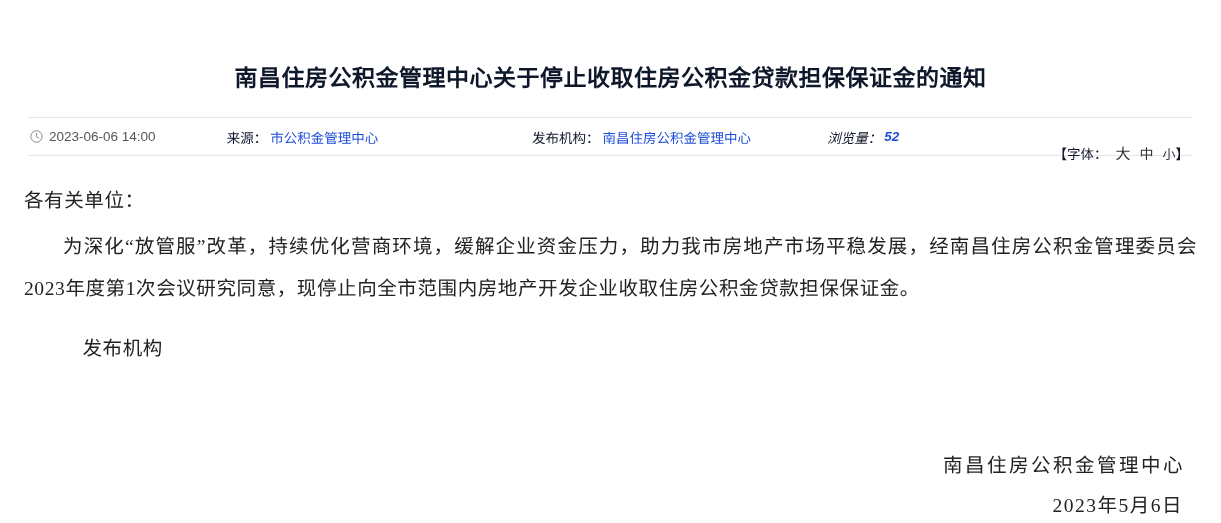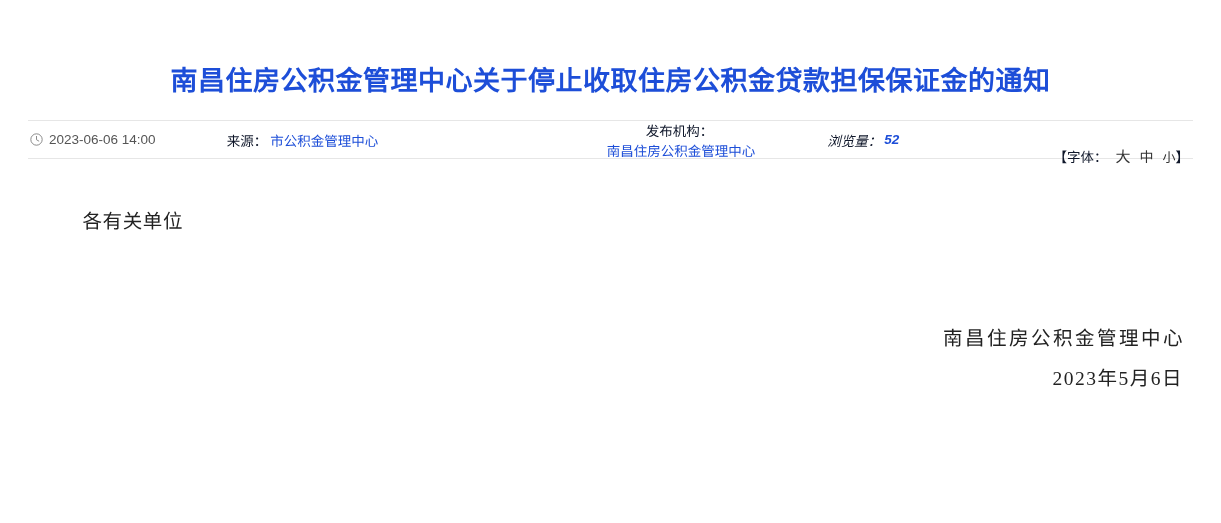--- a/index.html
+++ b/index.html
@@ -15,22 +15,22 @@
     overflow: hidden;
   }
   .page {
     position: relative;
     width: 1221px;
     height: 523px;
     background: #ffffff;
   }
   .doc-title {
     text-align: center;
-    color: #1d4ed8;
-    font-size: 27px;
+    color: #0f172a;
+    font-size: 23px;
     font-weight: bold;
     letter-spacing: 0.5px;
     padding-top: 46px;
     line-height: 34px;
     font-family: "Liberation Sans", "DejaVu Sans", sans-serif;
   }
   .meta-bar {
     margin-top: 22px;
     margin-left: 28px;
     margin-right: 28px;
@@ -49,21 +49,20 @@
   }
   .meta-date {
     width: 200px;
     padding-left: 2px;
   }
   .meta-source {
     width: 310px;
   }
   .meta-org {
     width: 300px;
-    flex-direction: column;
   }
   .meta-views {
     width: 230px;
     font-style: italic;
   }
   .meta-font {
     flex: 1;
     justify-content: center;
     padding-right: 4px;
     margin-top: 32px;
@@ -175,21 +174,23 @@
         <span class="fs fs-big">大</span>
         <span class="fs fs-mid">中</span>
         <span class="fs fs-small">小</span>
       </span>
       <span class="meta-label">】</span>
     </div>
 
   </div>
 
   <div class="body-text">
-    <p class="p-closing">各有关单位</p>
+    <p class="p-salutation">各有关单位：</p>
+    <p class="p-indent">为深化“放管服”改革，持续优化营商环境，缓解企业资金压力，助力我市房地产市场平稳发展，经南昌住房公积金管理委员会2023年度第1次会议研究同意，现停止向全市范围内房地产开发企业收取住房公积金贷款担保保证金。</p>
+    <p class="p-closing">发布机构</p>
   </div>
 
   <div class="signature">
     <div>南昌住房公积金管理中心</div>
     <div class="sig-date">2023年5月6日</div>
   </div>
 
 </div>
 
 </body></html>

